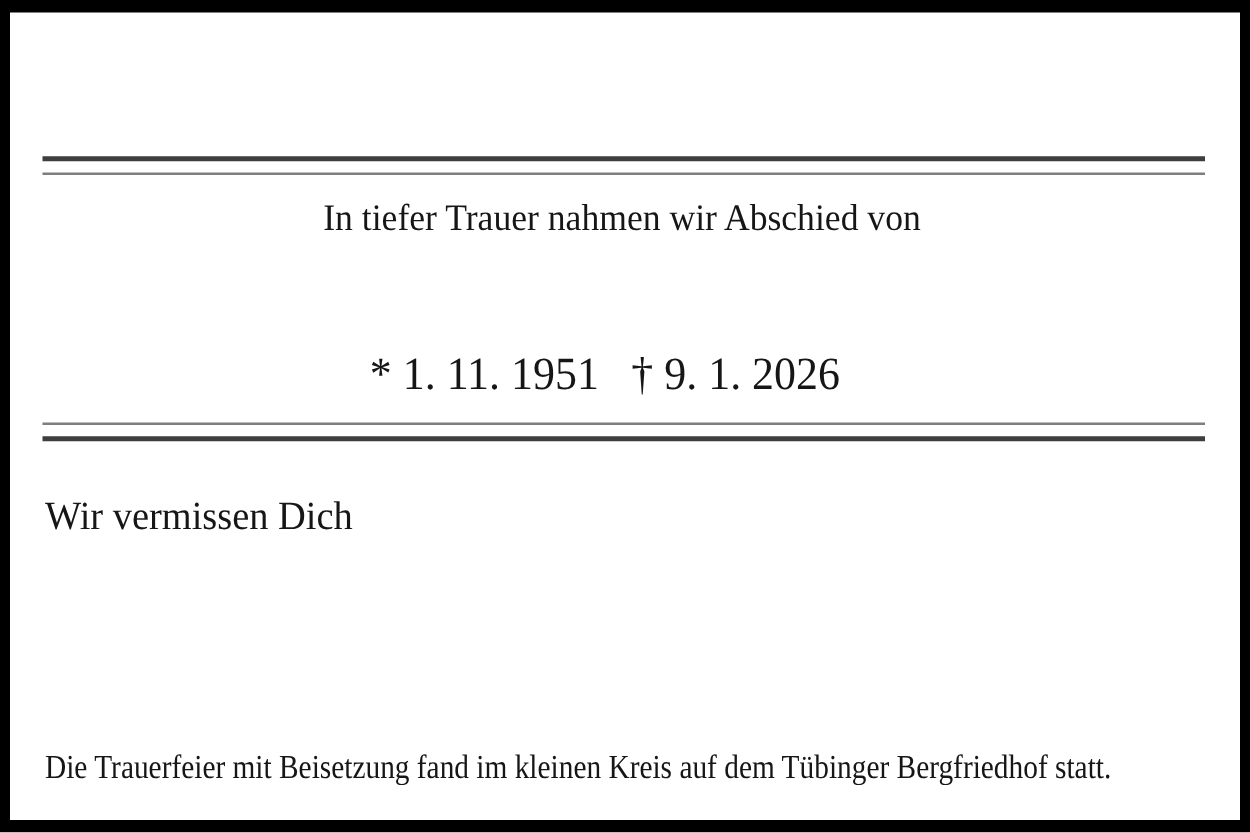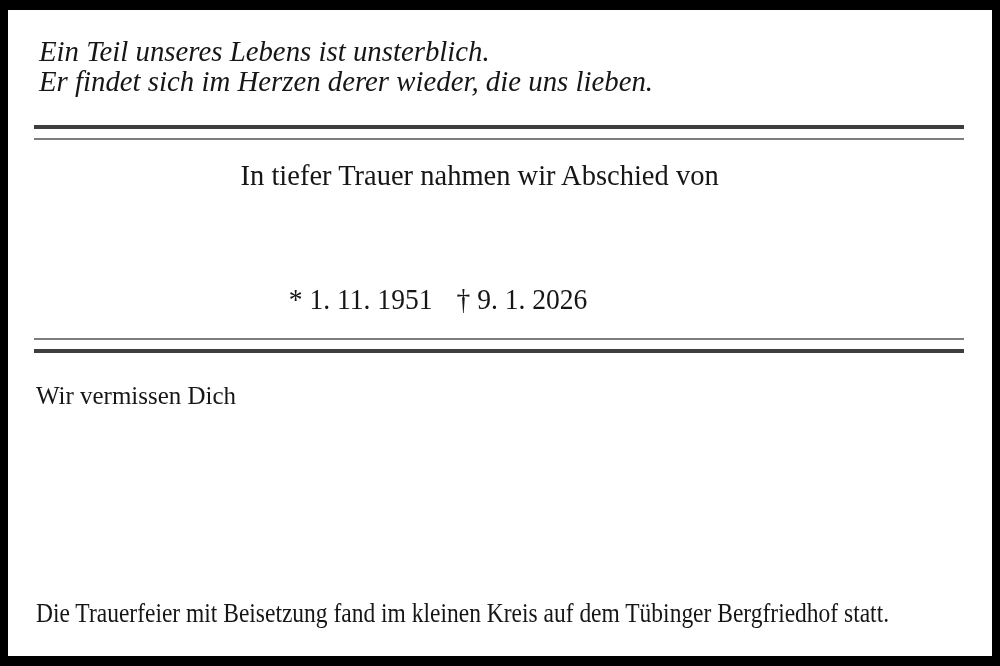--- a/index.html
+++ b/index.html
@@ -33,47 +33,41 @@
   .rule-wrap { left: 26px; width: 930px; }
   .rule-top { top: 115px; }
   .rule-bottom { top: 328px; }
   .rule { width: 100%; }
   .rule.thick { height: 4px; background: #3e3e3e; }
   .rule.thin  { height: 2px; background: #7e7e7e; }
   .rule-top .thick { margin-bottom: 9px; }
   .rule-bottom .thin { margin-bottom: 9px; }
 
   
-  .centerline { left: 0; width: 860px; text-align: center; white-space: nowrap; }
+  .centerline { left: 18px; width: 860px; text-align: center; white-space: nowrap; }
   .intro { top: 150px; font-size: 30px; line-height: 30px; }
   .intro .shifted { position: relative; left: 42px; }
   .deceased { top: 190px; font-size: 74px; line-height: 74px; }
-  .dates { top: 275px; font-size: 29px; line-height: 29px; }
+  .dates { top: 275px; font-size: 37px; line-height: 29px; margin-left: 28px; }
   .sqz-c95 { display: inline-block; transform: scaleX(0.95); transform-origin: center; }
   .sqz-c97 { display: inline-block; transform: scaleX(0.97); transform-origin: center; }
   .death-group { margin-left: 18px; }
 
   
-  .farewell { left: 28px; top: 371px; font-size: 26px; line-height: 29px; white-space: nowrap; text-decoration: underline; }
+  .farewell { left: 28px; top: 388px; font-size: 32px; line-height: 29px; white-space: nowrap; text-decoration: underline; }
   .mourners { left: 295px; top: 400px; font-size: 29px; line-height: 33.4px; white-space: nowrap; }
   .mourners .row { transform: scaleX(0.97); transform-origin: left center; }
   .footer-line { left: 28px; top: 590px; font-size: 27px; line-height: 27px; white-space: nowrap; }
   .sqz-87 { display: inline-block; transform: scaleX(0.87); transform-origin: left center; }
 </style>
 </head>
 <body>
 
 <div class="canvas">
 
-  <div class="abs epigraph">
-    <span class="sqz-l">
-      <span>Ein Teil unseres Lebens ist unsterblich.</span><br>
-      <span>Er findet sich im Herzen derer wieder, die uns lieben.</span>
-    </span>
-  </div>
 
   <div class="abs rule-wrap rule-top">
     <div class="rule thick"></div>
     <div class="rule thin"></div>
   </div>
 
   <div class="abs centerline intro">
     <span class="shifted sqz-c95">In tiefer Trauer nahmen wir Abschied von</span>
   </div>
 

